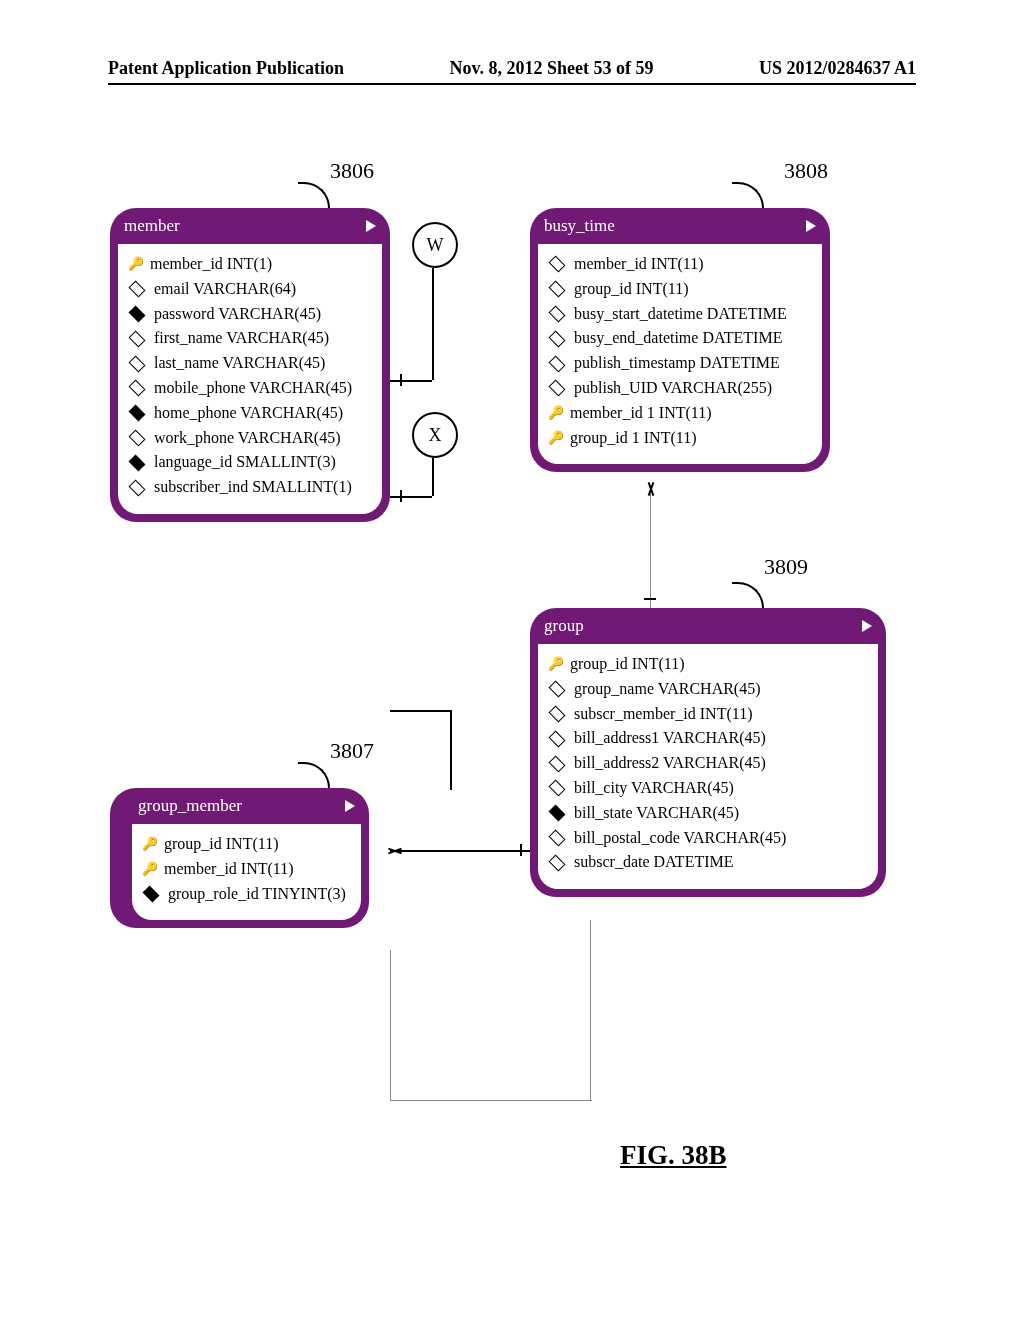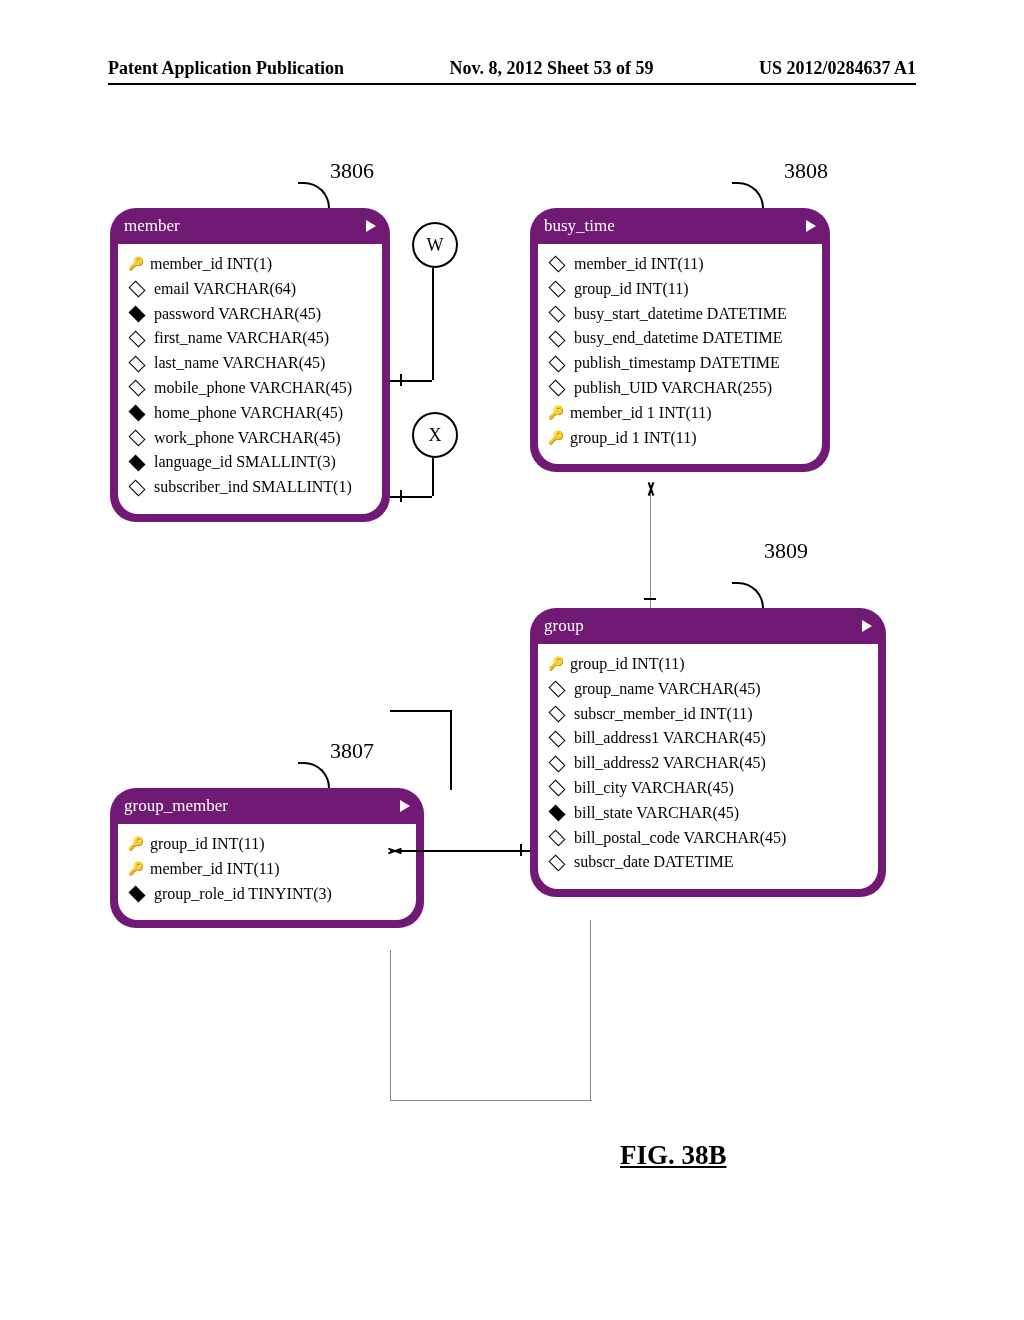--- a/index.html
+++ b/index.html
@@ -146,21 +146,21 @@
 
   <div class="ref-label" style="left:220px; top:8px;">3806</div>
   <div class="ref-lead" style="left:188px; top:32px;"></div>
 
   <div class="ref-label" style="left:654px; top:8px;margin-left:20px;">3808</div>
   <div class="ref-lead" style="left:622px; top:32px;"></div>
 
   <div class="ref-label" style="left:220px; top:588px;">3807</div>
   <div class="ref-lead" style="left:188px; top:612px;"></div>
 
-  <div class="ref-label" style="left:654px; top:388px;">3809</div>
+  <div class="ref-label" style="left:654px; top:404px;">3809</div>
   <div class="ref-lead" style="left:622px; top:432px;"></div>
 
   <div class="entity" style="left:0px; top:58px; width:280px;">
     <div class="entity-title-bar">
       <span>member</span>
       <span class="tri"></span>
     </div>
     <div class="entity-body">
         <div class="field-row">
           <span class="ico ico-key">🔑</span>
@@ -239,21 +239,21 @@
           <span class="ico ico-key">🔑</span>
           <span>member_id 1 INT(11)</span>
         </div>
         <div class="field-row">
           <span class="ico ico-key">🔑</span>
           <span>group_id 1 INT(11)</span>
         </div>
       </div>
   </div>
 
-  <div class="entity" style="left:0px; top:638px; width:314px;">
+  <div class="entity" style="left:0px; top:638px; width:259px;padding-left:14px;">
     <div class="entity-title-bar">
       <span>group_member</span>
       <span class="tri"></span>
     </div>
     <div class="entity-body">
         <div class="field-row">
           <span class="ico ico-key">🔑</span>
           <span>group_id INT(11)</span>
         </div>
         <div class="field-row">

